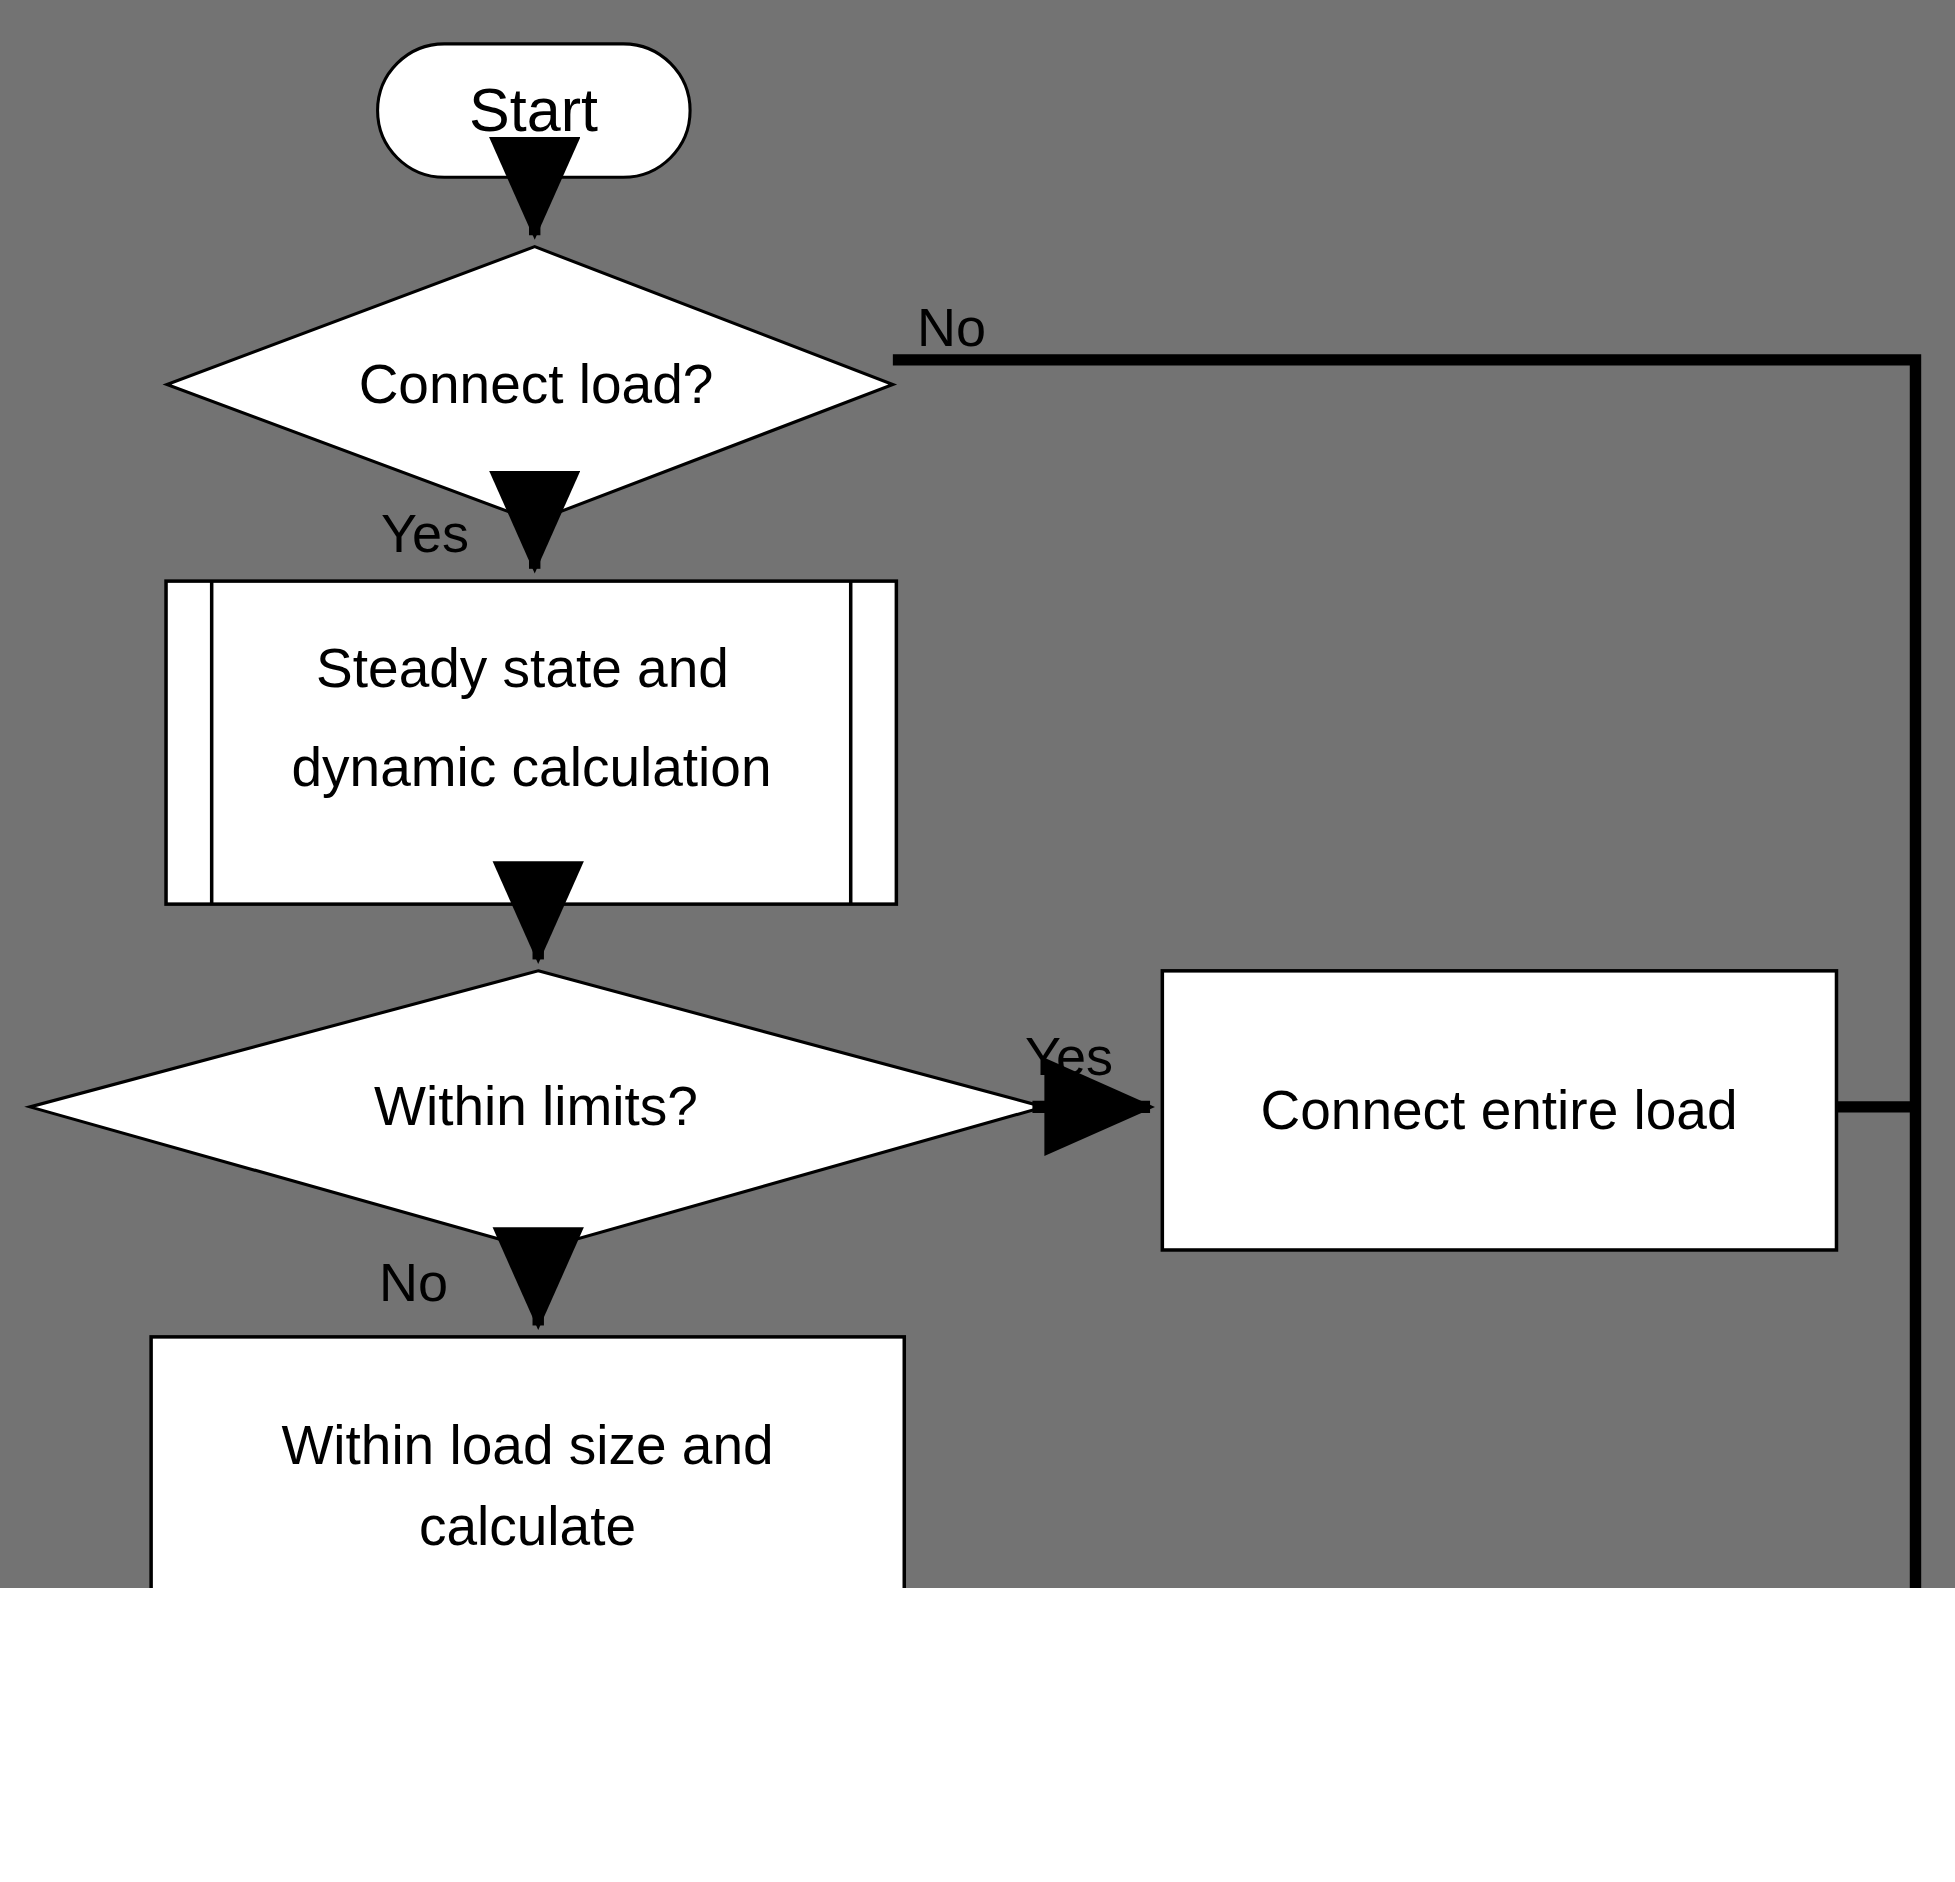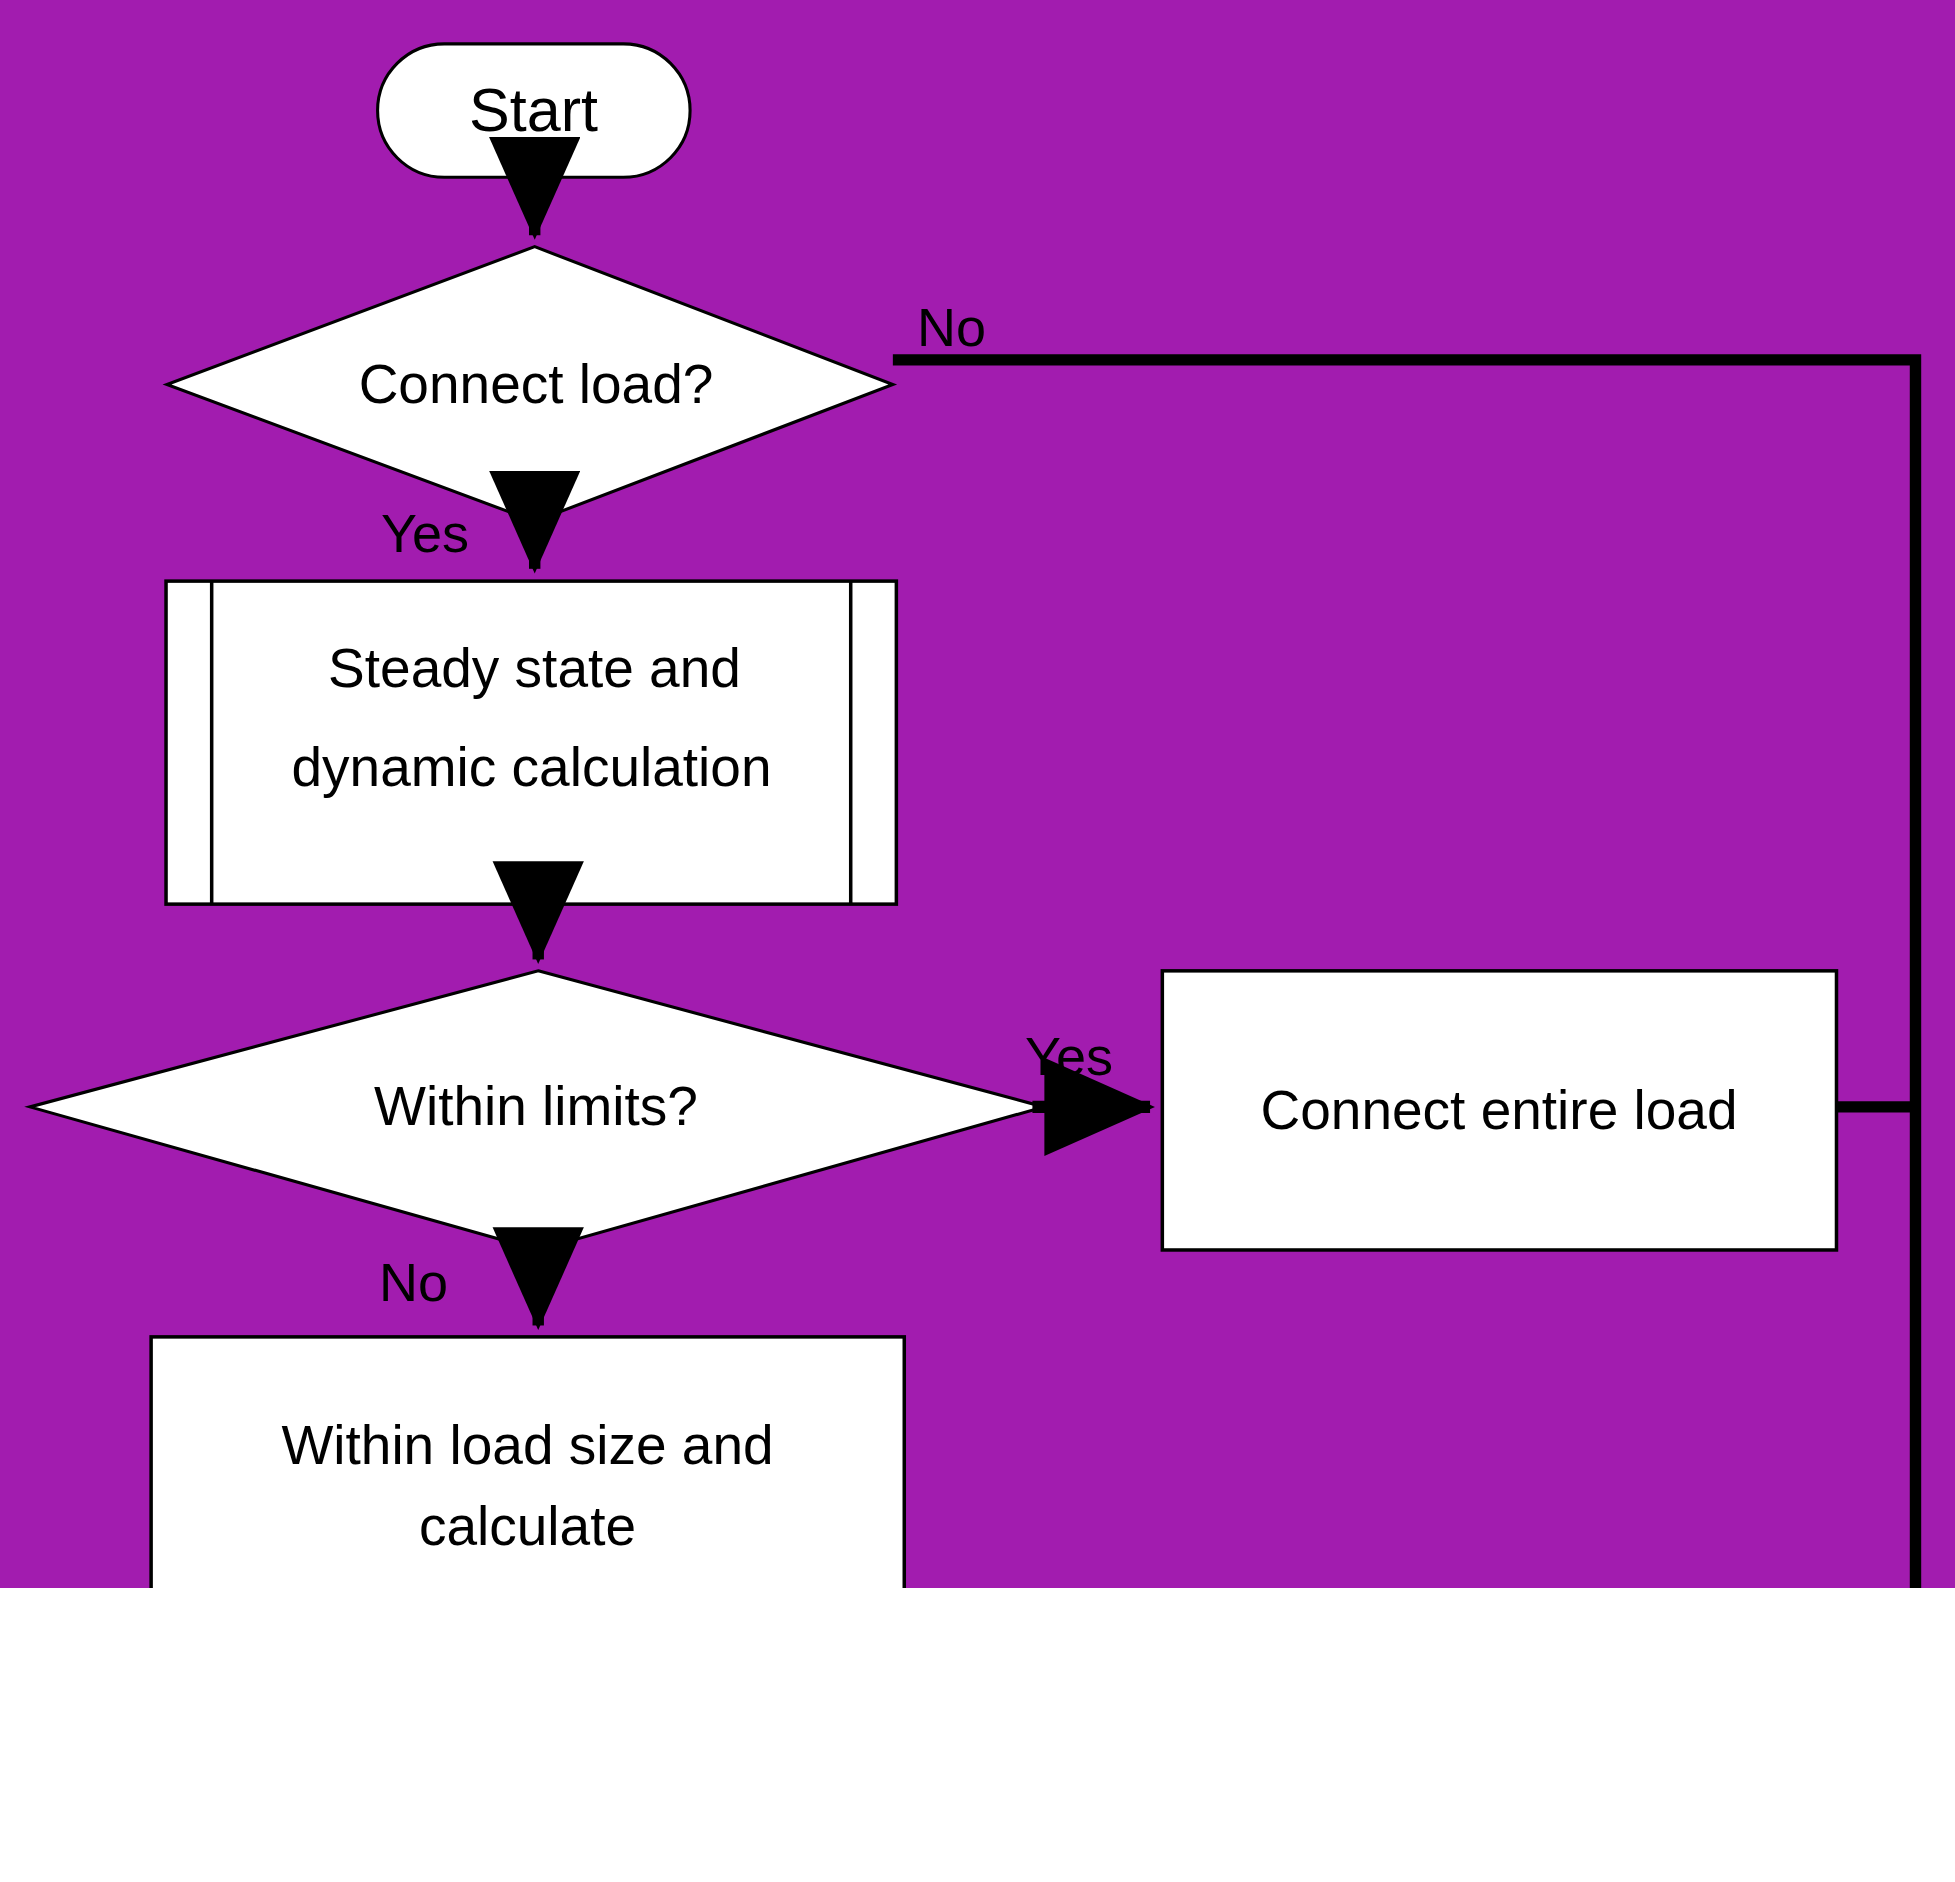--- a/index.html
+++ b/index.html
@@ -4,21 +4,21 @@
 <style>
   html, body {
     margin: 0;
     padding: 0;
     background: #ffffff;
   }
   #canvas {
     position: relative;
     width: 1956px;
     height: 1588px;
-    background: #a21caf;
+    background: #737373;
     overflow: hidden;
     font-family: "Liberation Sans", sans-serif;
   }
   svg.layer {
     position: absolute;
     left: 0;
     top: 0;
     width: 1956px;
     height: 1882px;
   }
@@ -89,21 +89,21 @@
 
     <line x1="609" y1="1835" x2="609" y2="1944" stroke="#000000" stroke-width="13" marker-end="url(#arrowThick)"></line>
 
     <line x1="2182" y1="2036" x2="800" y2="2036" stroke="#000000" stroke-width="13" marker-end="url(#arrowThick)"></line>
   </svg>
 
   <div class="node-text fs-terminal" style="left:377px; top:44px; width:313px; height:133px;">Start</div>
 
   <div class="node-text fs-node" style="left:290px; top:347px; width:492px; height:75px;">Connect load?</div>
 
-  <div class="node-text fs-node" style="left:222px; top:630px; width:625px; height:77px;">Steady state and</div>
+  <div class="node-text fs-node" style="left:210px; top:630px; width:625px; height:77px;">Steady state and</div>
   <div class="node-text fs-node" style="left:219px; top:729px; width:625px; height:77px;">dynamic calculation</div>
 
   <div class="node-text fs-node" style="left:290px; top:1069px; width:492px; height:75px;">Within limits?</div>
 
   <div class="node-text fs-node" style="left:1162px; top:971px; width:674px; height:279px;">Connect entire load</div>
 
   <div class="node-text fs-node" style="left:151px; top:1407px; width:753px; height:77px;">Within load size and</div>
   <div class="node-text fs-node" style="left:151px; top:1488px; width:753px; height:77px;">calculate</div>
 
   <div class="node-text fs-terminal" style="left:377px; top:1718px; width:313px; height:147px;margin-top:24px;">End</div>

